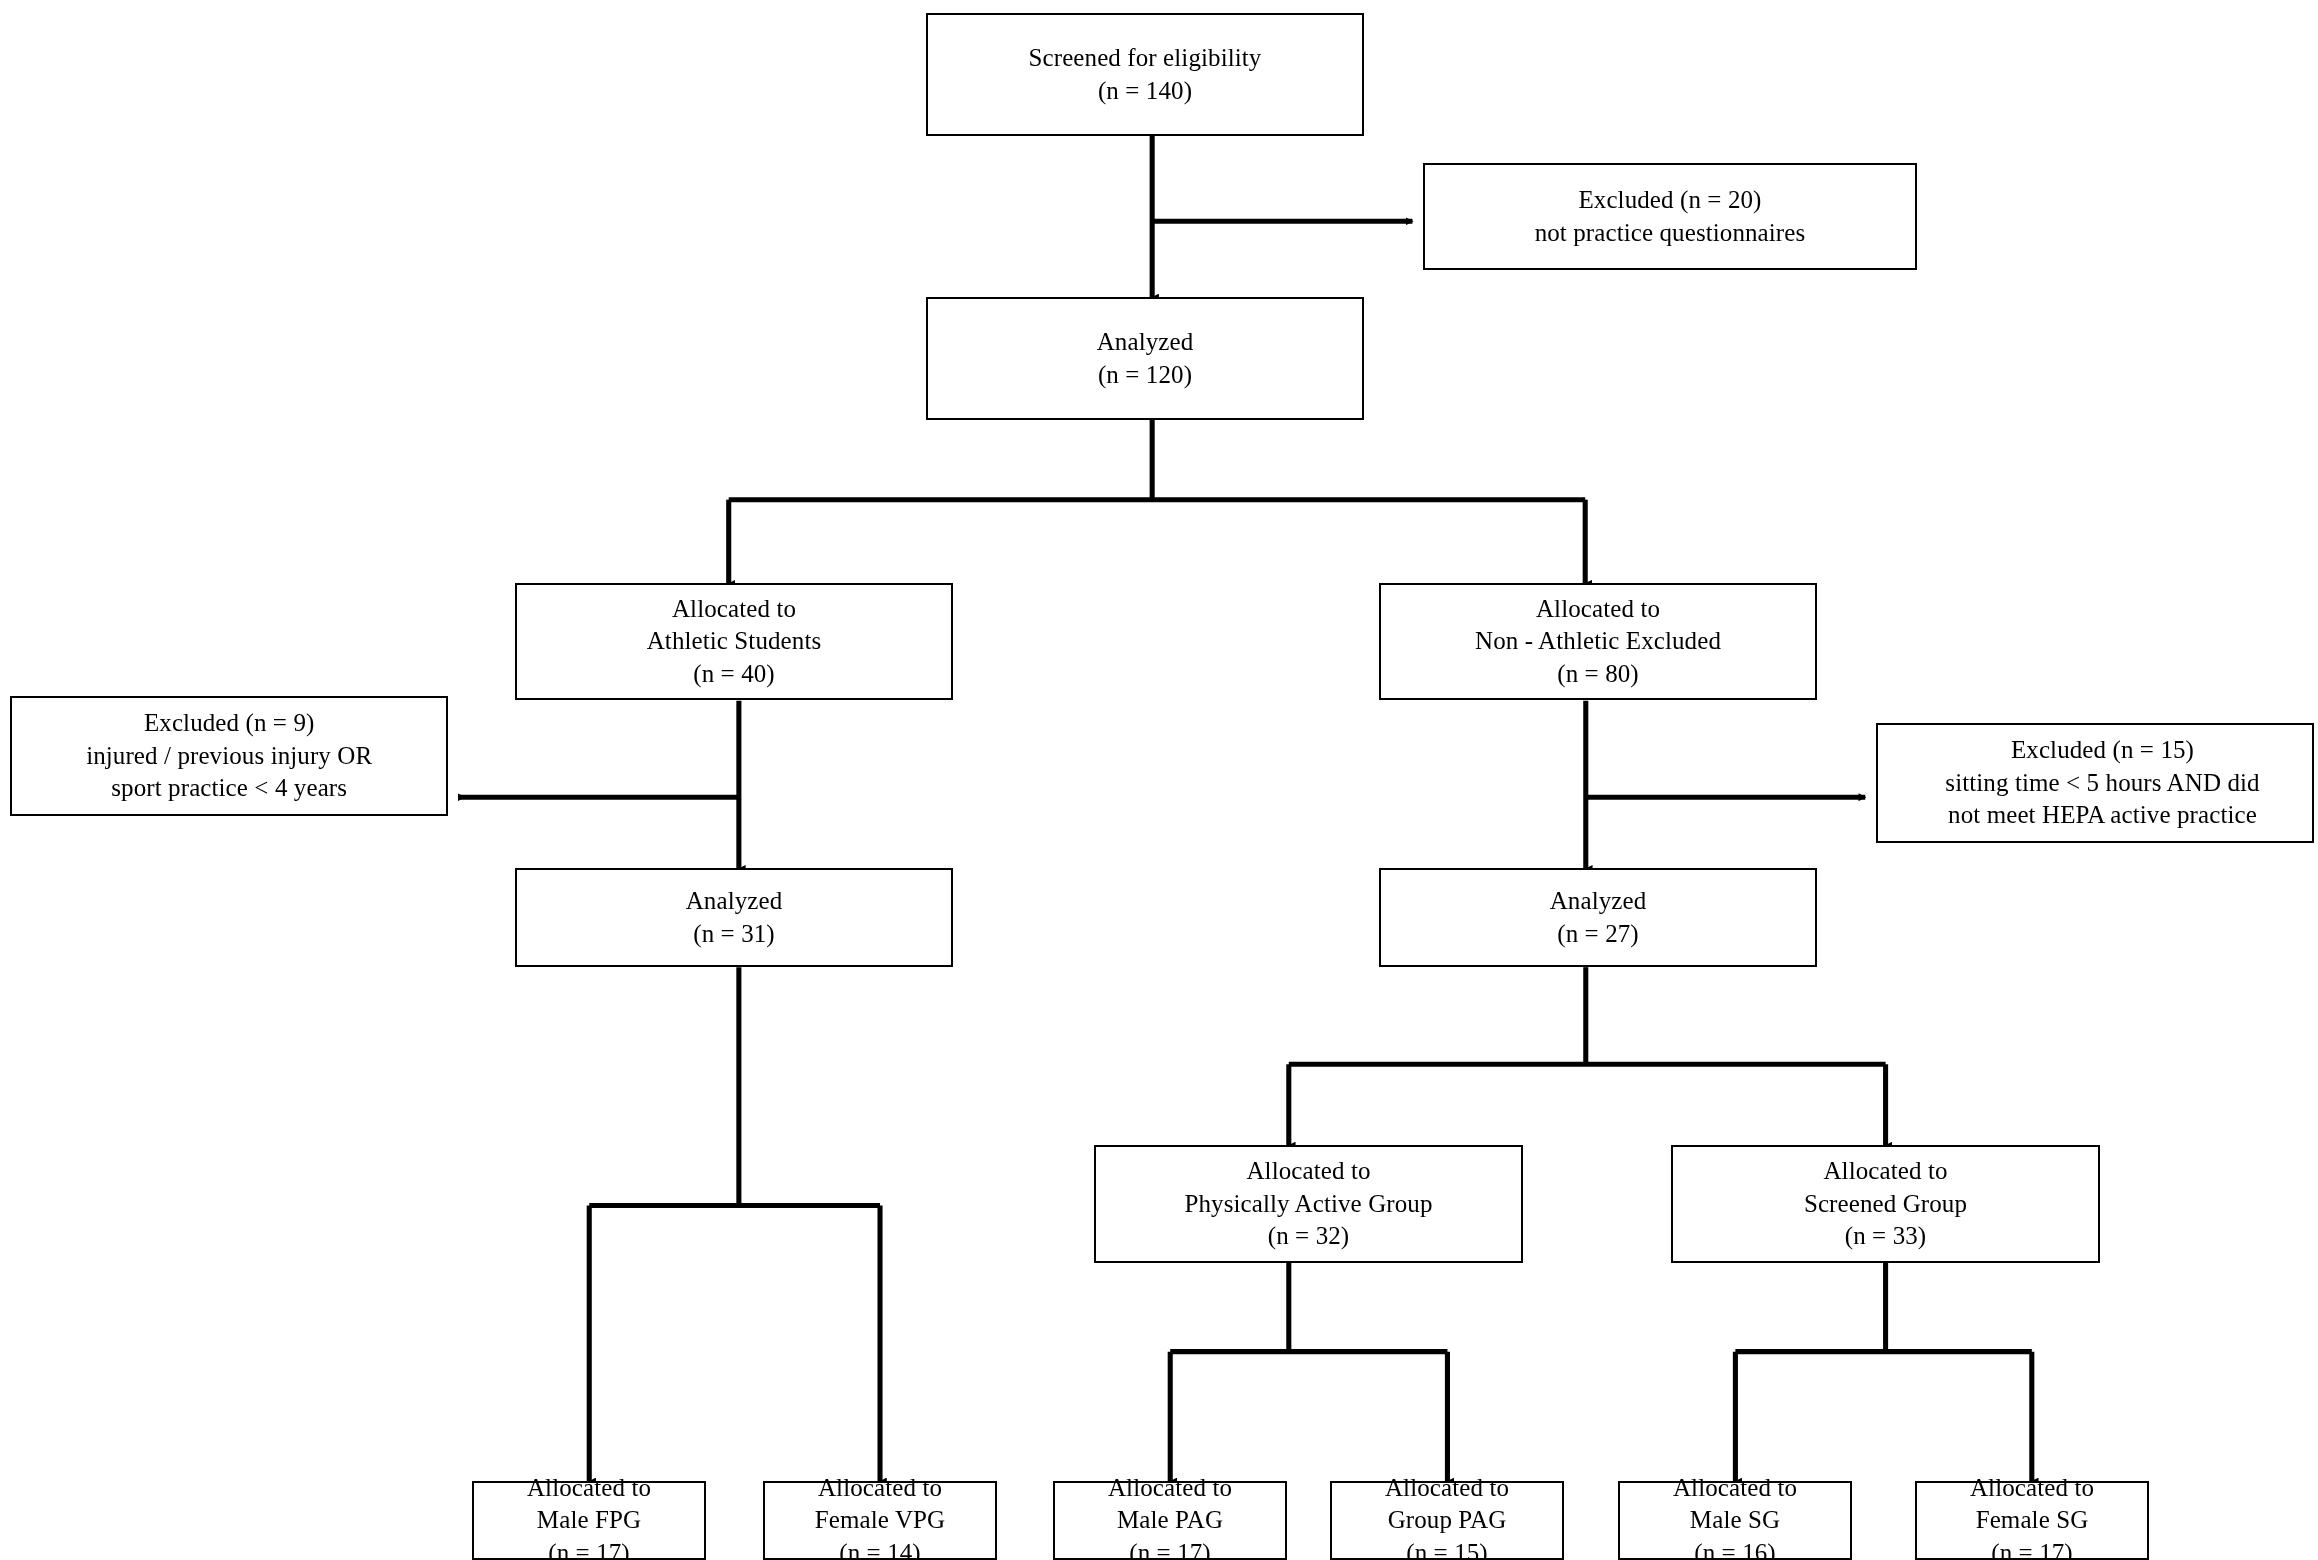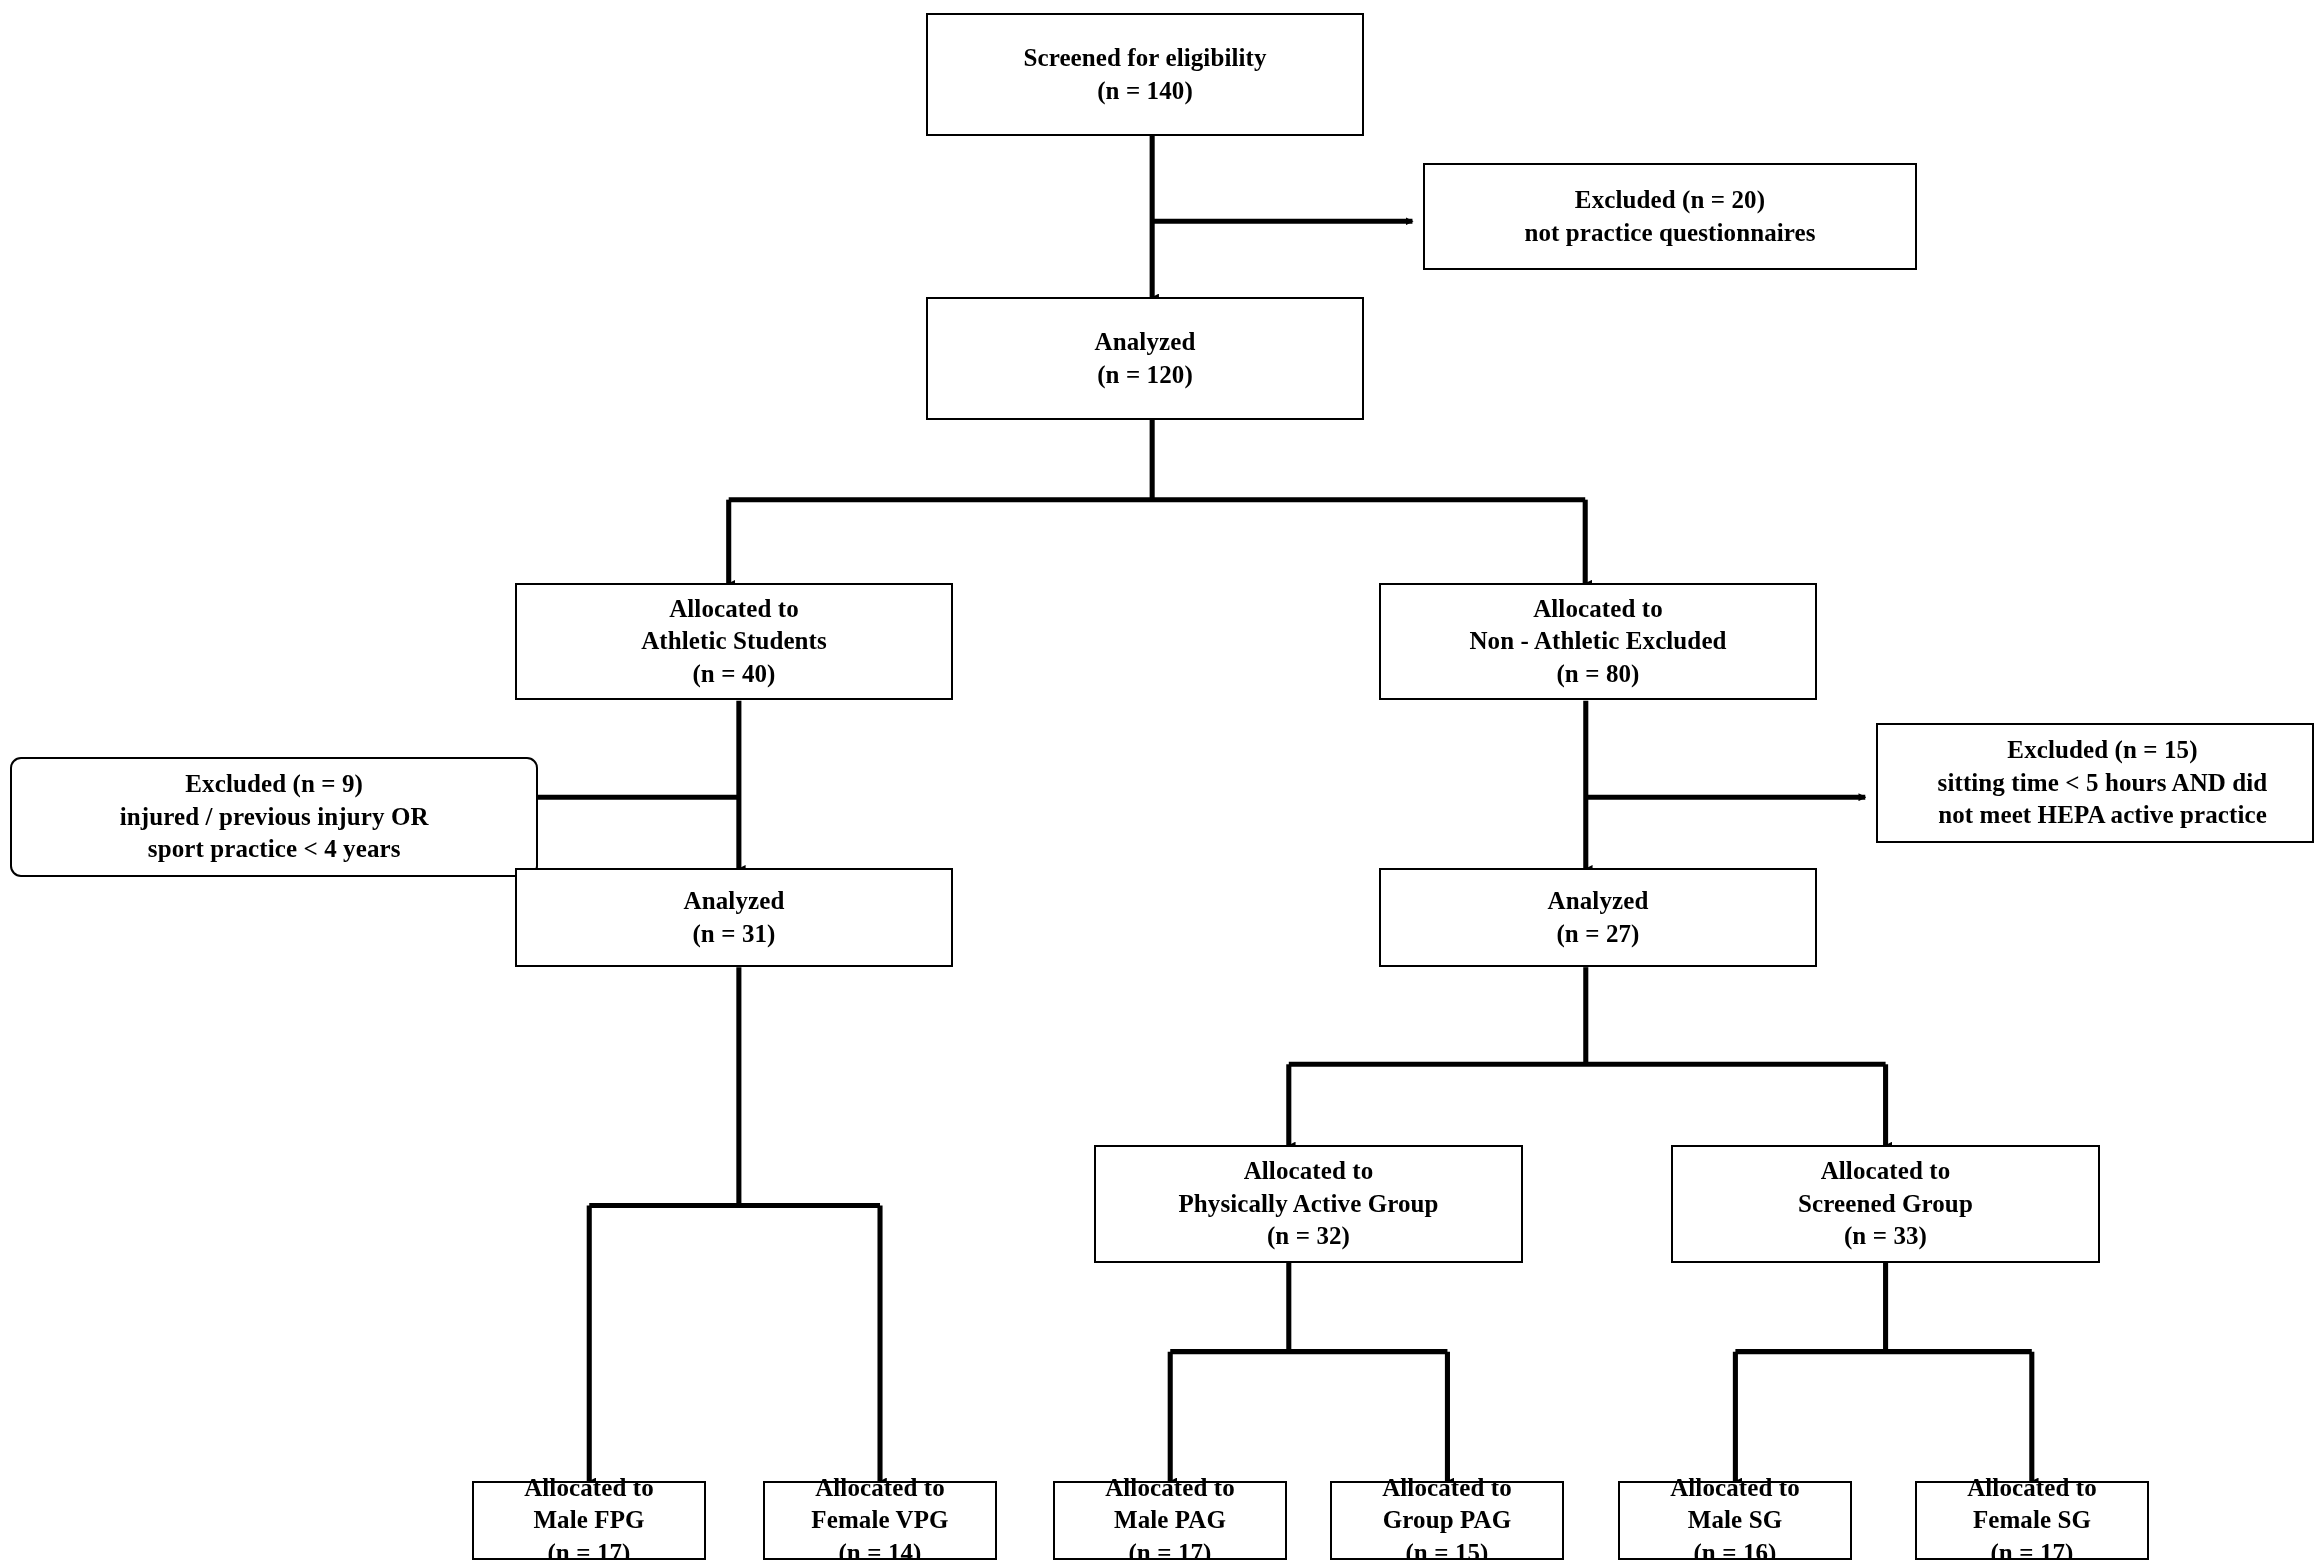--- a/index.html
+++ b/index.html
@@ -9,21 +9,20 @@
   }
   body {
     font-family: "Liberation Serif", "DejaVu Serif", serif;
   }
   #canvas {
     position: relative;
     width: 2319px;
     height: 1560px;
     background: #ffffff;
     overflow: hidden;
-    font-weight: bold;
   }
   #wires {
     position: absolute;
     left: 0;
     top: 0;
     width: 2319px;
     height: 1560px;
     pointer-events: none;
   }
   .node {
@@ -123,21 +122,21 @@
     <span class="ln">Athletic Students</span>
     <span class="ln">(n = 40)</span>
   </div>
 
   <div class="node" style="left:1379px; top:583px; width:438px; height:117px;">
     <span class="ln">Allocated to</span>
     <span class="ln">Non - Athletic Excluded</span>
     <span class="ln">(n = 80)</span>
   </div>
 
-  <div class="node" style="left:10.2px; top:757px; width:528px; height:120px;border-radius:11px;">
+  <div class="node" style="left:10.2px; top:696px; width:438px; height:120px;">
     <span class="ln">Excluded  (n = 9)</span>
     <span class="ln">injured / previous injury OR</span>
     <span class="ln">sport practice &lt; 4 years</span>
   </div>
 
   <div class="node" style="left:1876px; top:723px; width:438px; height:120px;padding-left:15px;">
     <span class="ln">Excluded  (n = 15)</span>
     <span class="ln">sitting time &lt; 5 hours AND did</span>
     <span class="ln">not meet HEPA active practice</span>
   </div>

